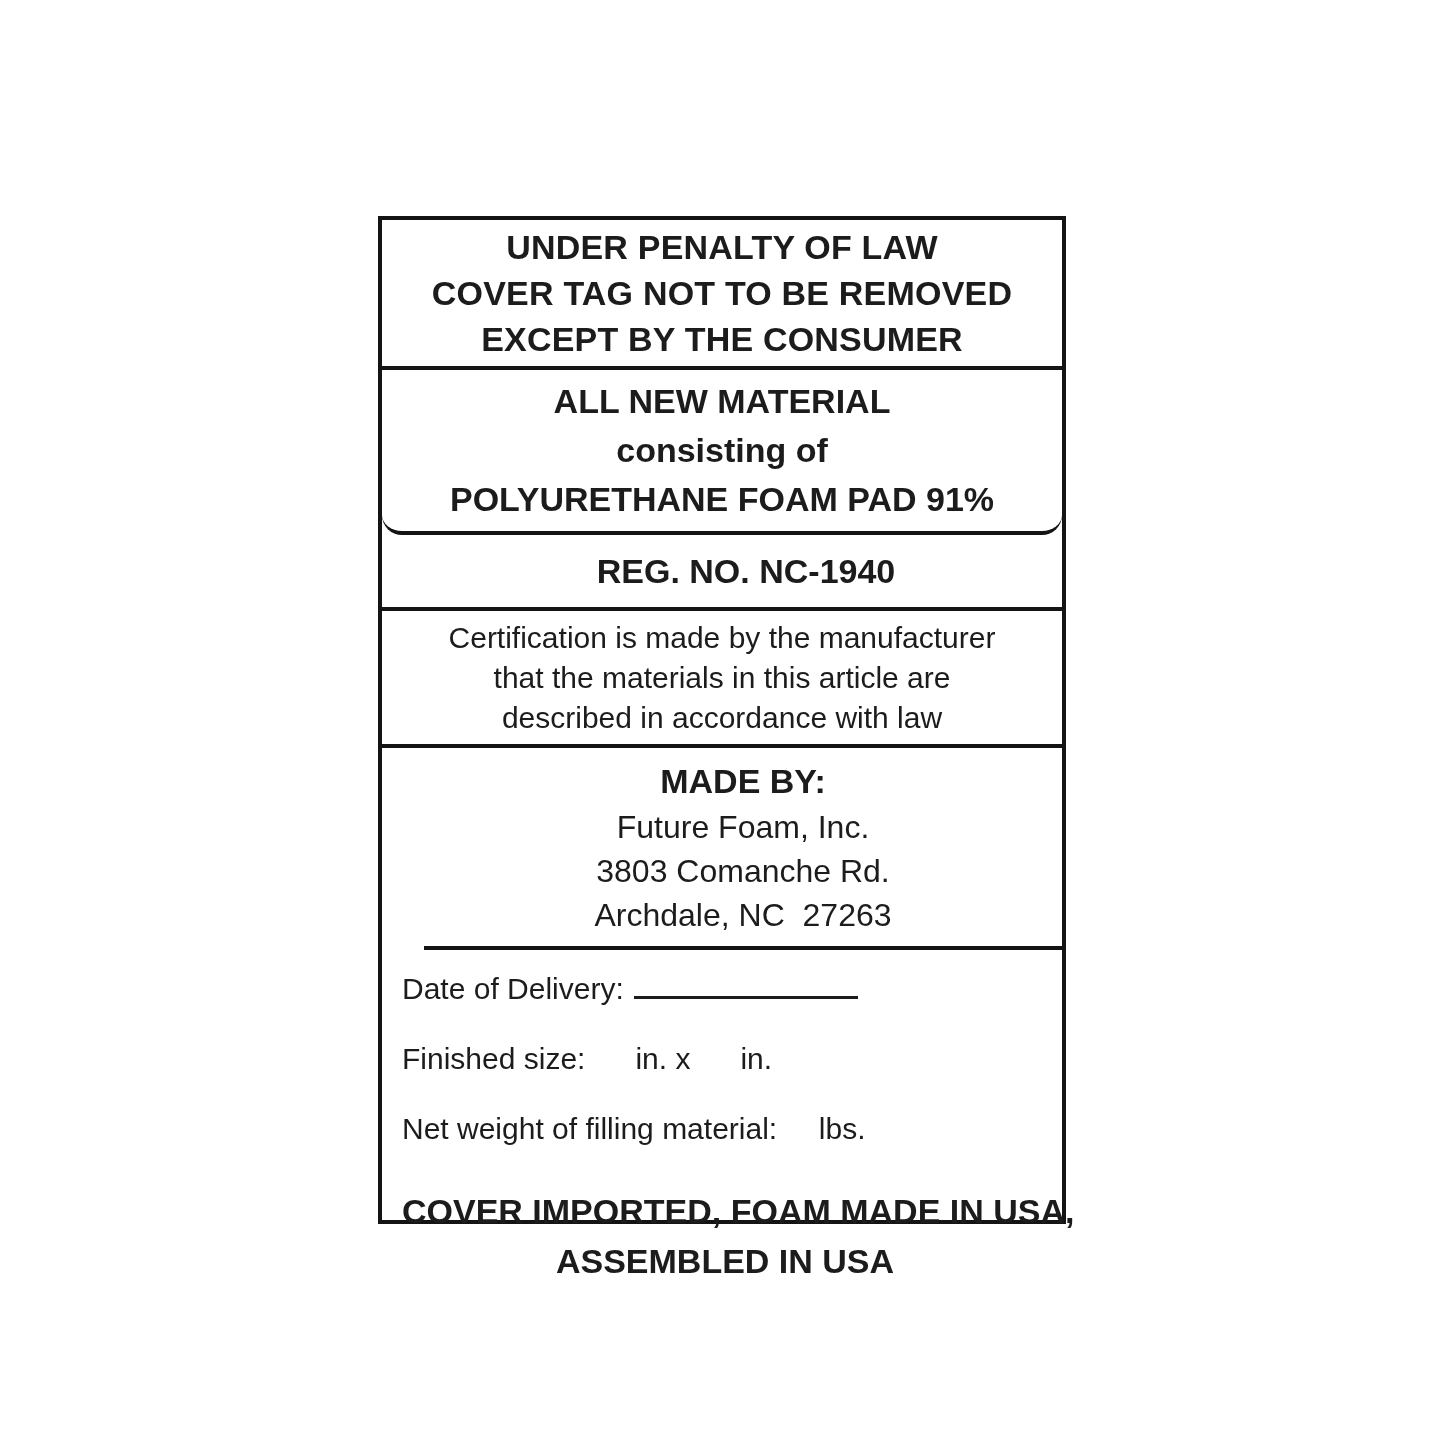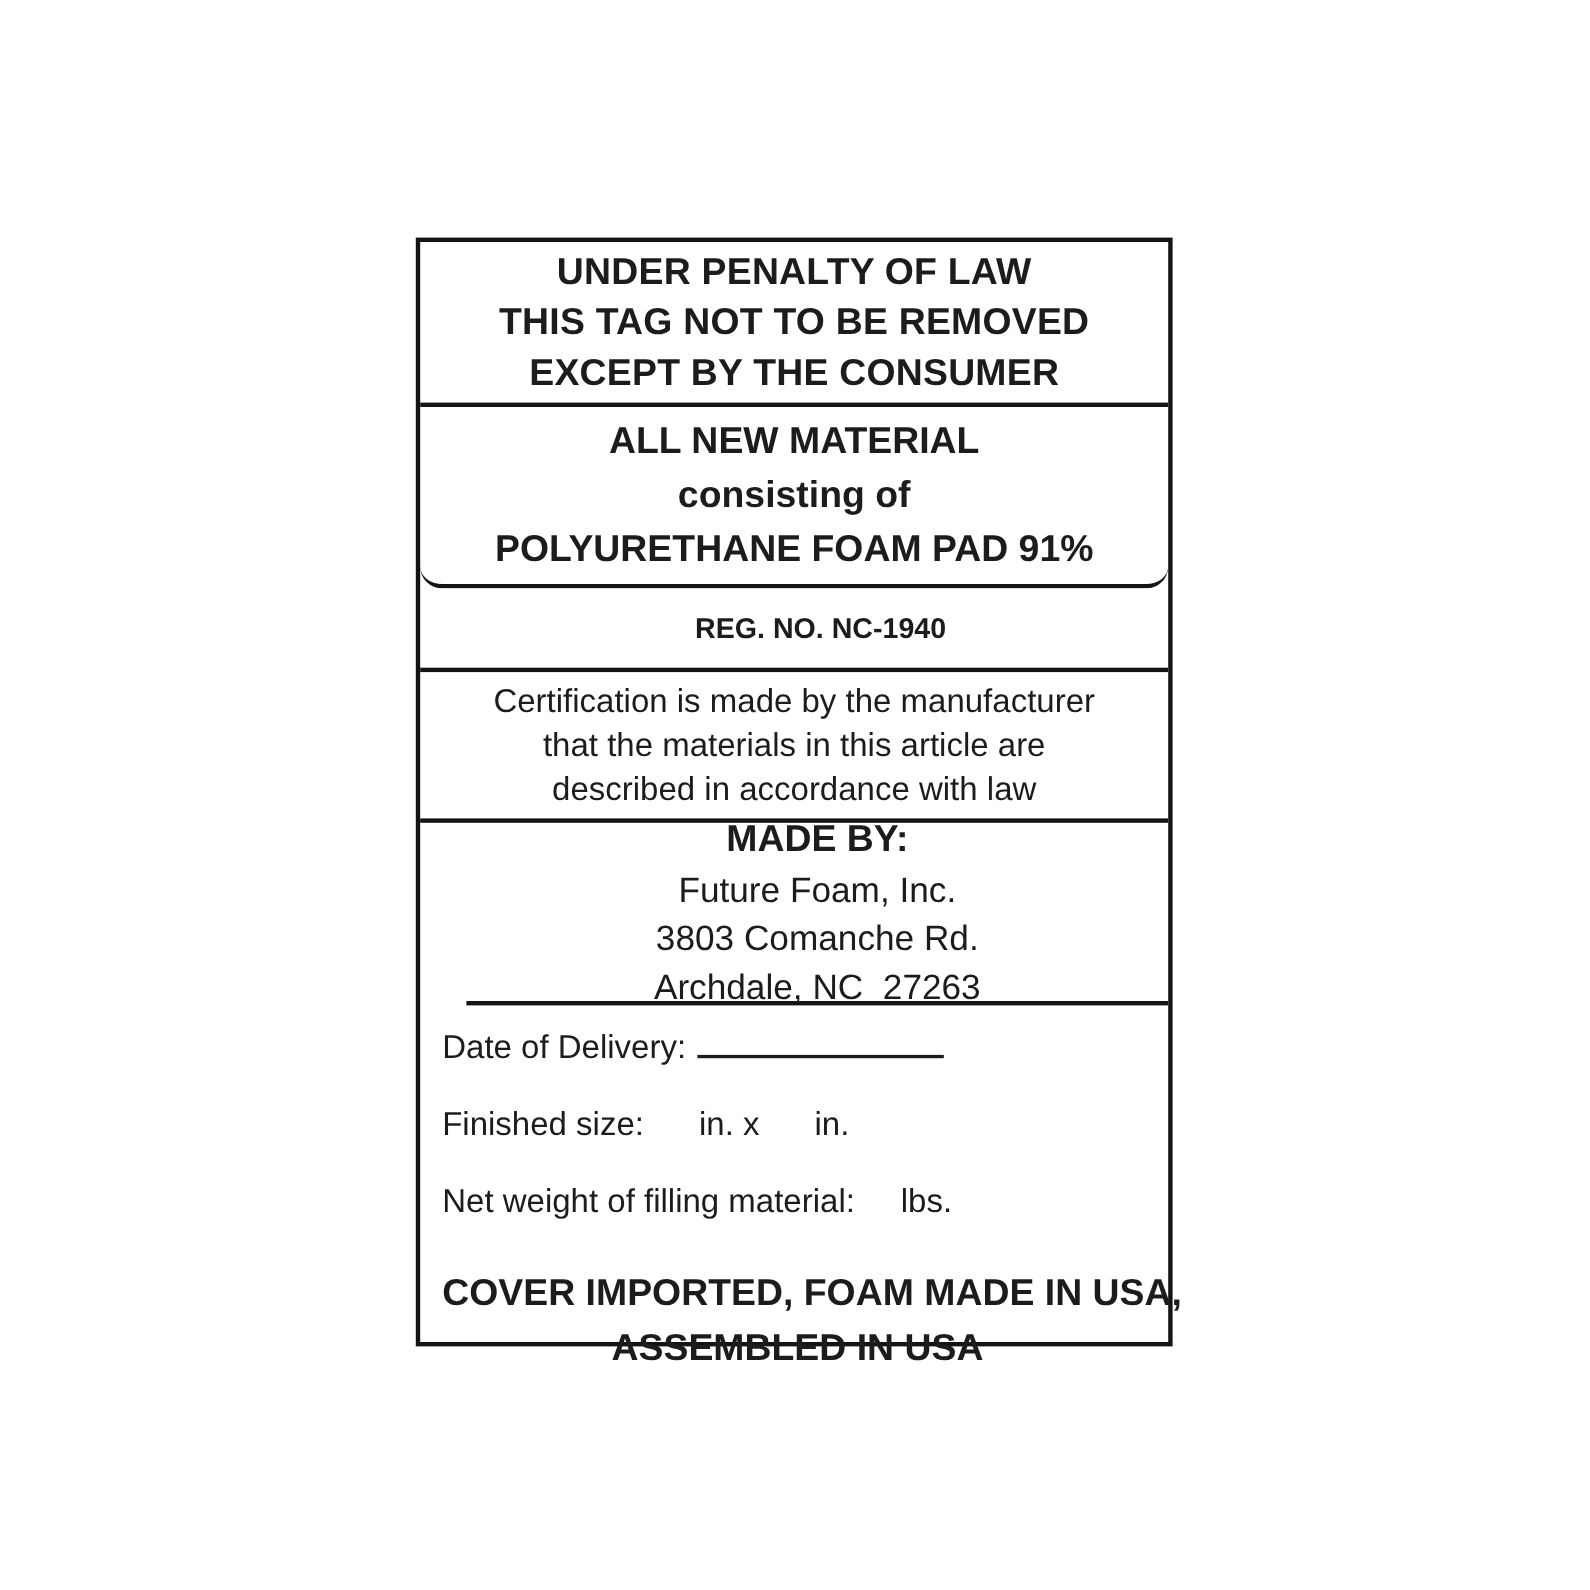--- a/index.html
+++ b/index.html
@@ -30,26 +30,26 @@
   }
   .section:last-child{border-bottom:none;flex:1 1 auto;}
 
   .sec-penalty{height:150px;}
   .sec-penalty .line{font-weight:bold;font-size:34px;line-height:46px;letter-spacing:0.2px;}
 
   .sec-material{height:165px;border-radius:20px;}
   .sec-material .line{font-weight:bold;font-size:34px;line-height:49px;}
 
   .sec-reg{height:76px;}
-  .sec-reg .line{font-weight:bold;font-size:26px;line-height:38px;padding-left:48px;}
+  .sec-reg .line{font-weight:bold;font-size:34px;line-height:38px;padding-left:48px;}
 
   .sec-cert{height:137px;}
   .sec-cert .line{font-weight:normal;font-size:30px;line-height:40px;}
 
-  .sec-madeby{height:166px;margin-left:42px;}
+  .sec-madeby{height:202px;margin-left:42px;}
   .sec-madeby .heading{font-weight:bold;font-size:34px;line-height:48px;}
   .sec-madeby .line{font-weight:normal;font-size:32px;line-height:44px;white-space:pre;}
 
   .sec-details{
     justify-content:flex-start;
     text-align:left;
     padding:16px 14px 0 20px;
     gap:24px;
   }
   .sec-details .field-line{
@@ -76,21 +76,21 @@
     white-space:pre;
   }
 </style>
 </head>
 <body>
 
 <div class="tag">
 
   <div class="section sec-penalty">
     <div class="line">UNDER PENALTY OF LAW</div>
-    <div class="line">THIS TAG NOT TO BE REMOVED</div>
+    <div class="line">COVER TAG NOT TO BE REMOVED</div>
     <div class="line">EXCEPT BY THE CONSUMER</div>
   </div>
 
   <div class="section sec-material">
     <div class="line">ALL NEW MATERIAL</div>
     <div class="line">consisting of</div>
     <div class="line">POLYURETHANE FOAM PAD 91%</div>
   </div>
 
   <div class="section sec-reg">

